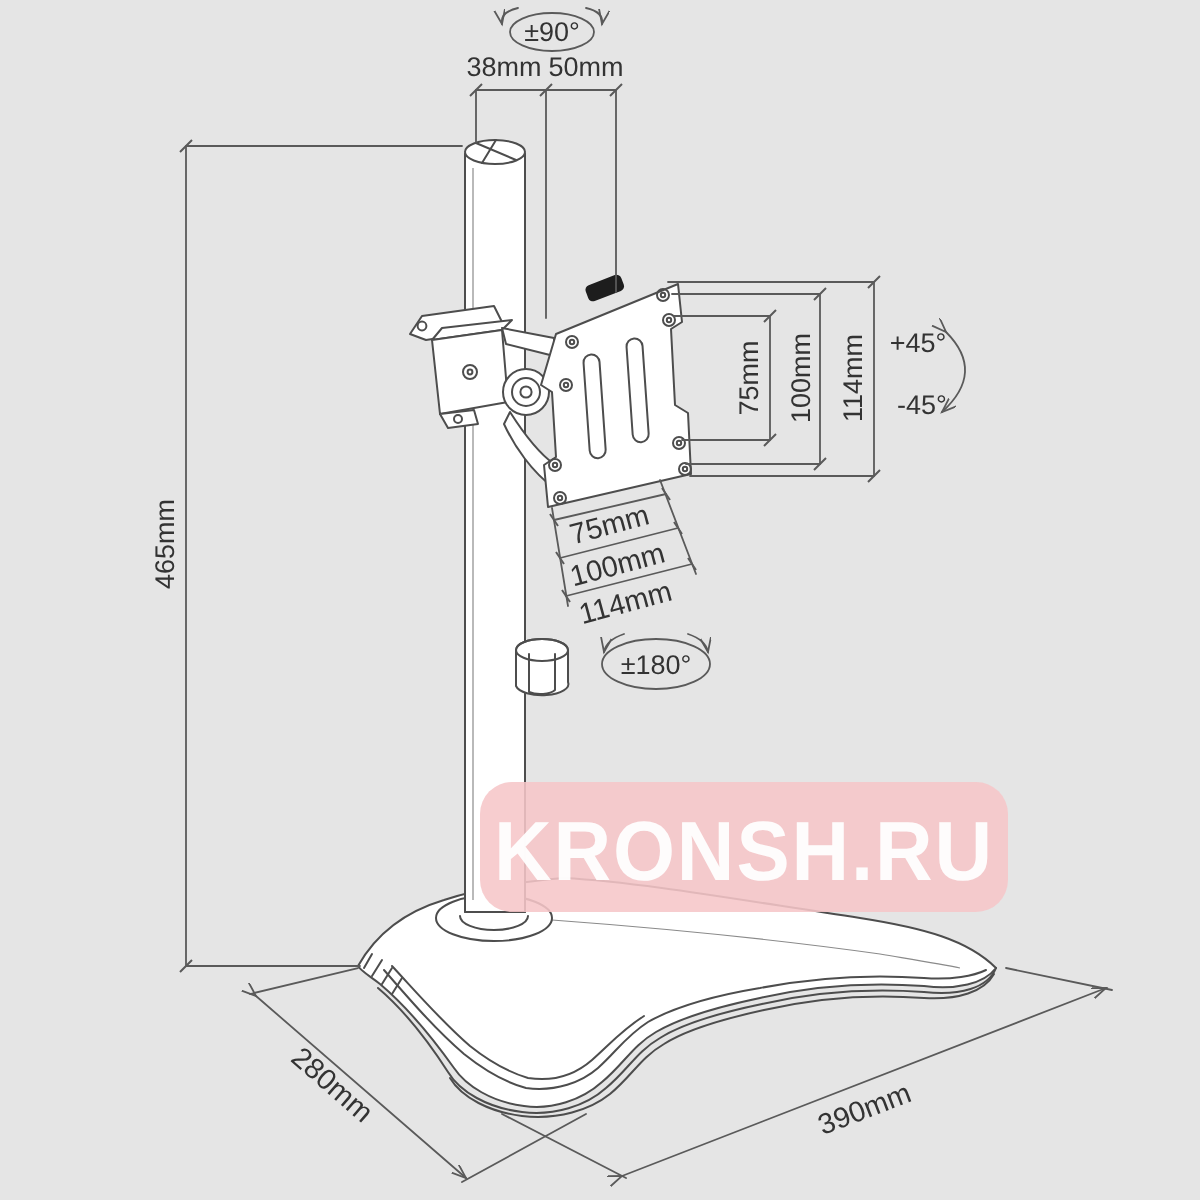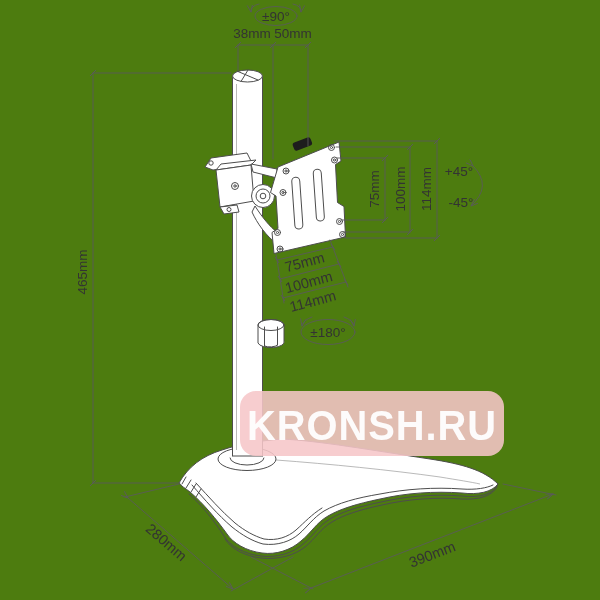--- a/index.html
+++ b/index.html
@@ -1,16 +1,16 @@
 <!DOCTYPE html>
 <html><head>
 <meta charset="utf-8">
 <style>
   html,body{margin:0;padding:0;background:#ffffff;}
-  .stage{position:relative;width:600px;height:600px;background:#4d7c0f;overflow:hidden;
+  .stage{position:relative;width:600px;height:600px;background:#e5e5e5;overflow:hidden;
          font-family:"Liberation Sans", sans-serif;}
   svg{display:block;}
   .ln{fill:none;stroke:#4d4d4d;stroke-width:1;stroke-linecap:round;stroke-linejoin:round;}
   .lnf{fill:#ffffff;stroke:#4d4d4d;stroke-width:1;stroke-linejoin:round;}
   .thin{fill:none;stroke:#8a8a8a;stroke-width:0.6;}
   .dim{fill:none;stroke:#5a5a5a;stroke-width:0.9;stroke-linecap:round;}
   .tick{stroke:#5a5a5a;stroke-width:1;}
   .dimtxt{fill:#333333;font-size:13.5px;font-family:"Liberation Sans",sans-serif;}
   .dimtxt-big{fill:#333333;font-size:14.5px;font-family:"Liberation Sans",sans-serif;}
   .wm-txt{fill:#ffffff;opacity:.95;font-weight:bold;font-size:42px;letter-spacing:1px;

